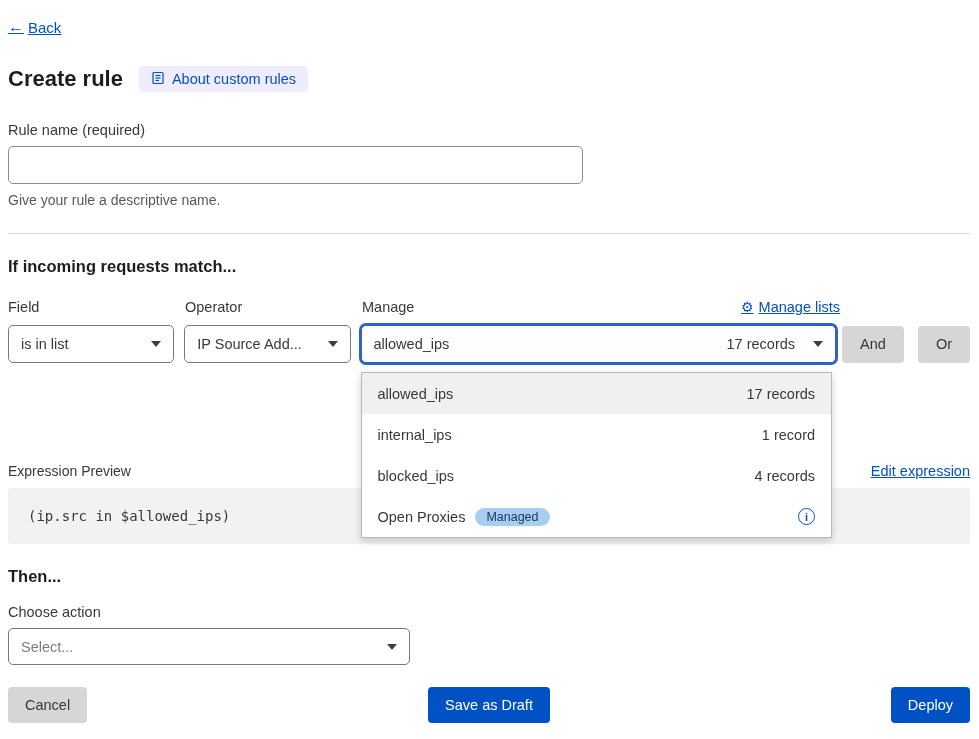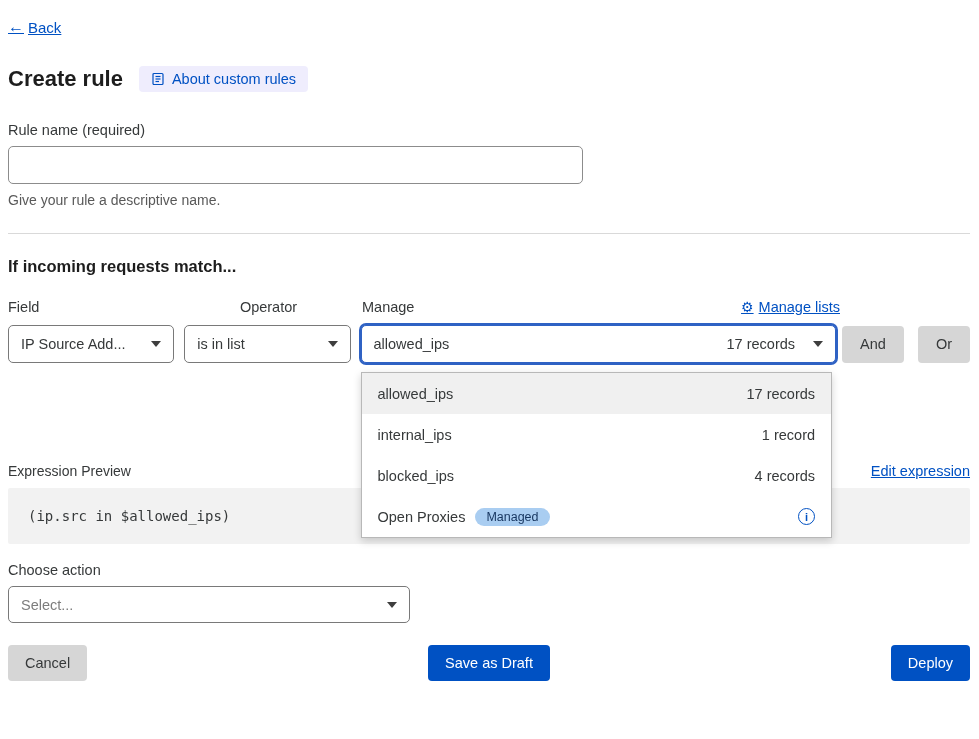--- a/index.html
+++ b/index.html
@@ -15,21 +15,21 @@
   .back-link {
     display: inline-flex; align-items: center; gap: 4px;
     color: #0051c3; text-decoration: underline; font-size: 15px; cursor: pointer;
   }
   .back-arrow { text-decoration: none; font-size: 16px; }
 
   
   .title-row { display: flex; align-items: center; gap: 16px; margin-top: 30px; }
   h1.page-title { font-size: 22px; font-weight: 700; color: #1d1d1d; }
   .about-badge {
-    display: inline-flex; align-items: center; gap: 7px;
+    display: inline-flex; align-items: flex-start; gap: 7px;
     background: #efedfd; color: #0051c3;
     font-size: 14.5px; padding: 5px 12px; border-radius: 4px; cursor: pointer;
   }
   .about-badge svg { display: block; }
 
   
   .field-label { display: block; font-size: 14.5px; color: #36393a; margin-top: 30px; }
   .rule-name-input {
     display: block; margin-top: 8px; width: 575px; height: 38px;
     border: 1px solid #8c8c8c; border-radius: 5px; padding: 0 12px;
@@ -37,21 +37,21 @@
   }
   .helper-text { margin-top: 8px; font-size: 14px; color: #595959; }
 
   hr.divider { border: none; border-top: 1px solid #d9d9d9; margin-top: 25px; }
 
   
   h2.section-title { font-size: 16.5px; font-weight: 700; color: #1d1d1d; margin-top: 23px; }
 
   .match-labels { display: flex; margin-top: 23px; align-items: flex-end; }
   .match-labels .col1 { width: 167px; margin-right: 10px; }
-  .match-labels .col2 { width: 167px; margin-right: 10px; text-align: center; }
+  .match-labels .col2 { width: 167px; margin-right: 10px; }
   .match-labels .col3 { width: 478px; display: flex; justify-content: space-between; align-items: center; }
   .col-label { font-size: 14.5px; color: #36393a; }
   .manage-lists {
     display: inline-flex; align-items: center; gap: 5px;
     color: #0051c3; font-size: 14.5px; text-decoration: underline; cursor: pointer;
   }
   .gear-glyph { text-decoration: none; font-size: 14px; color: #0051c3; }
 
   .match-row { display: flex; margin-top: 10px; align-items: center; }
 
@@ -172,26 +172,26 @@
     <div class="col3">
       <span class="col-label">Manage</span>
       <a class="manage-lists">
         <span class="gear-glyph">⚙</span>
           <span>Manage lists</span>
       </a>
     </div>
   </div>
 
   <div class="match-row">
+    <div class="select operator-select">
+      <span>is in list</span>
+      <span class="chevron"></span>
+    </div>
     <div class="select field-select">
       <span>IP Source Add...</span>
-      <span class="chevron"></span>
-    </div>
-    <div class="select operator-select">
-      <span>is in list</span>
       <span class="chevron"></span>
     </div>
     <div class="value-col">
       <div class="select value-select">
         <span>allowed_ips</span>
         <span class="value-meta">17 records</span>
         <span class="chevron"></span>
       </div>
       <div class="list-dropdown">
         <div class="list-option selected">
@@ -224,20 +224,21 @@
     <button class="conj-btn and-btn">And</button>
     <button class="conj-btn or-btn">Or</button>
   </div>
 
   <div class="expression-header">
     <span class="expression-label">Expression Preview</span>
     <a class="edit-expression">Edit expression</a>
   </div>
   <div class="expression-code">(ip.src in $allowed_ips)</div>
 
+  <h2 class="section-title then-title">Then...</h2>
   <label class="field-label choose-action-label">Choose action</label>
   <div class="select action-select">
     <span class="placeholder">Select...</span>
     <span class="chevron"></span>
   </div>
 
   <div class="footer">
     <button class="btn btn-gray">Cancel</button>
     <button class="btn btn-blue">Save as Draft</button>
     <button class="btn btn-blue">Deploy</button>

